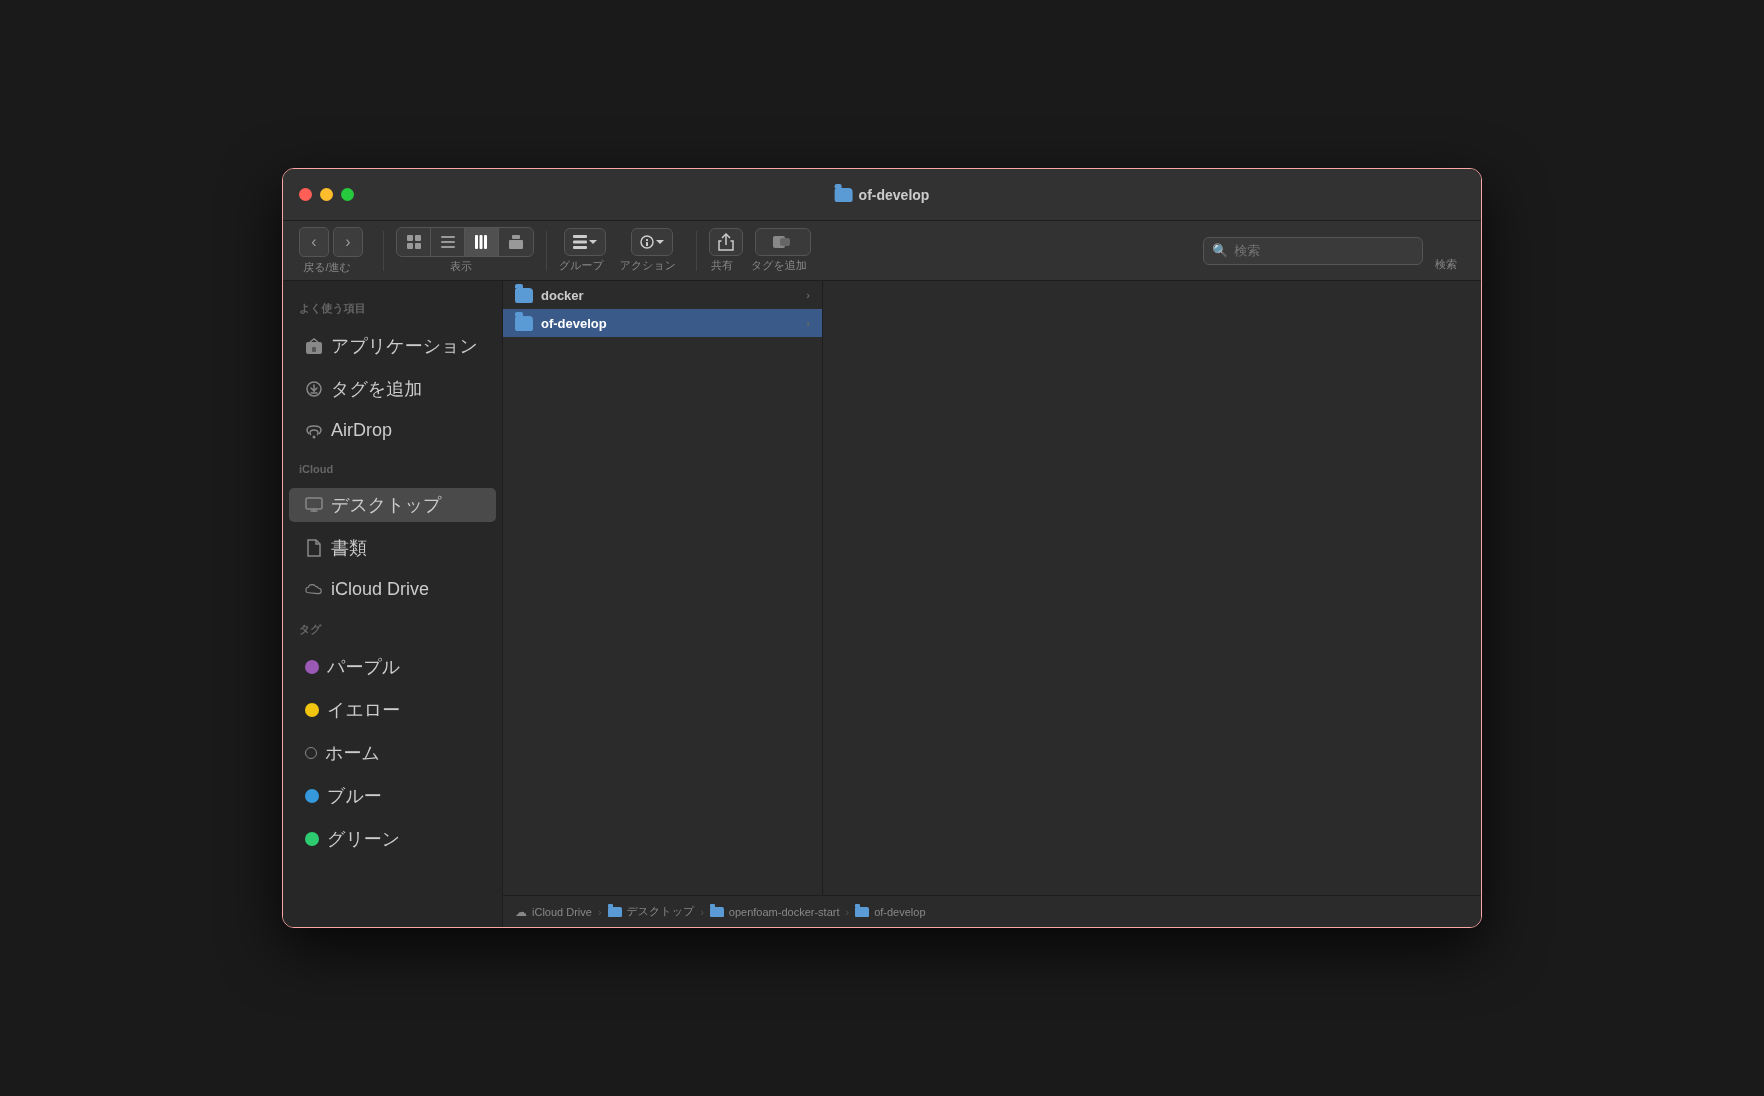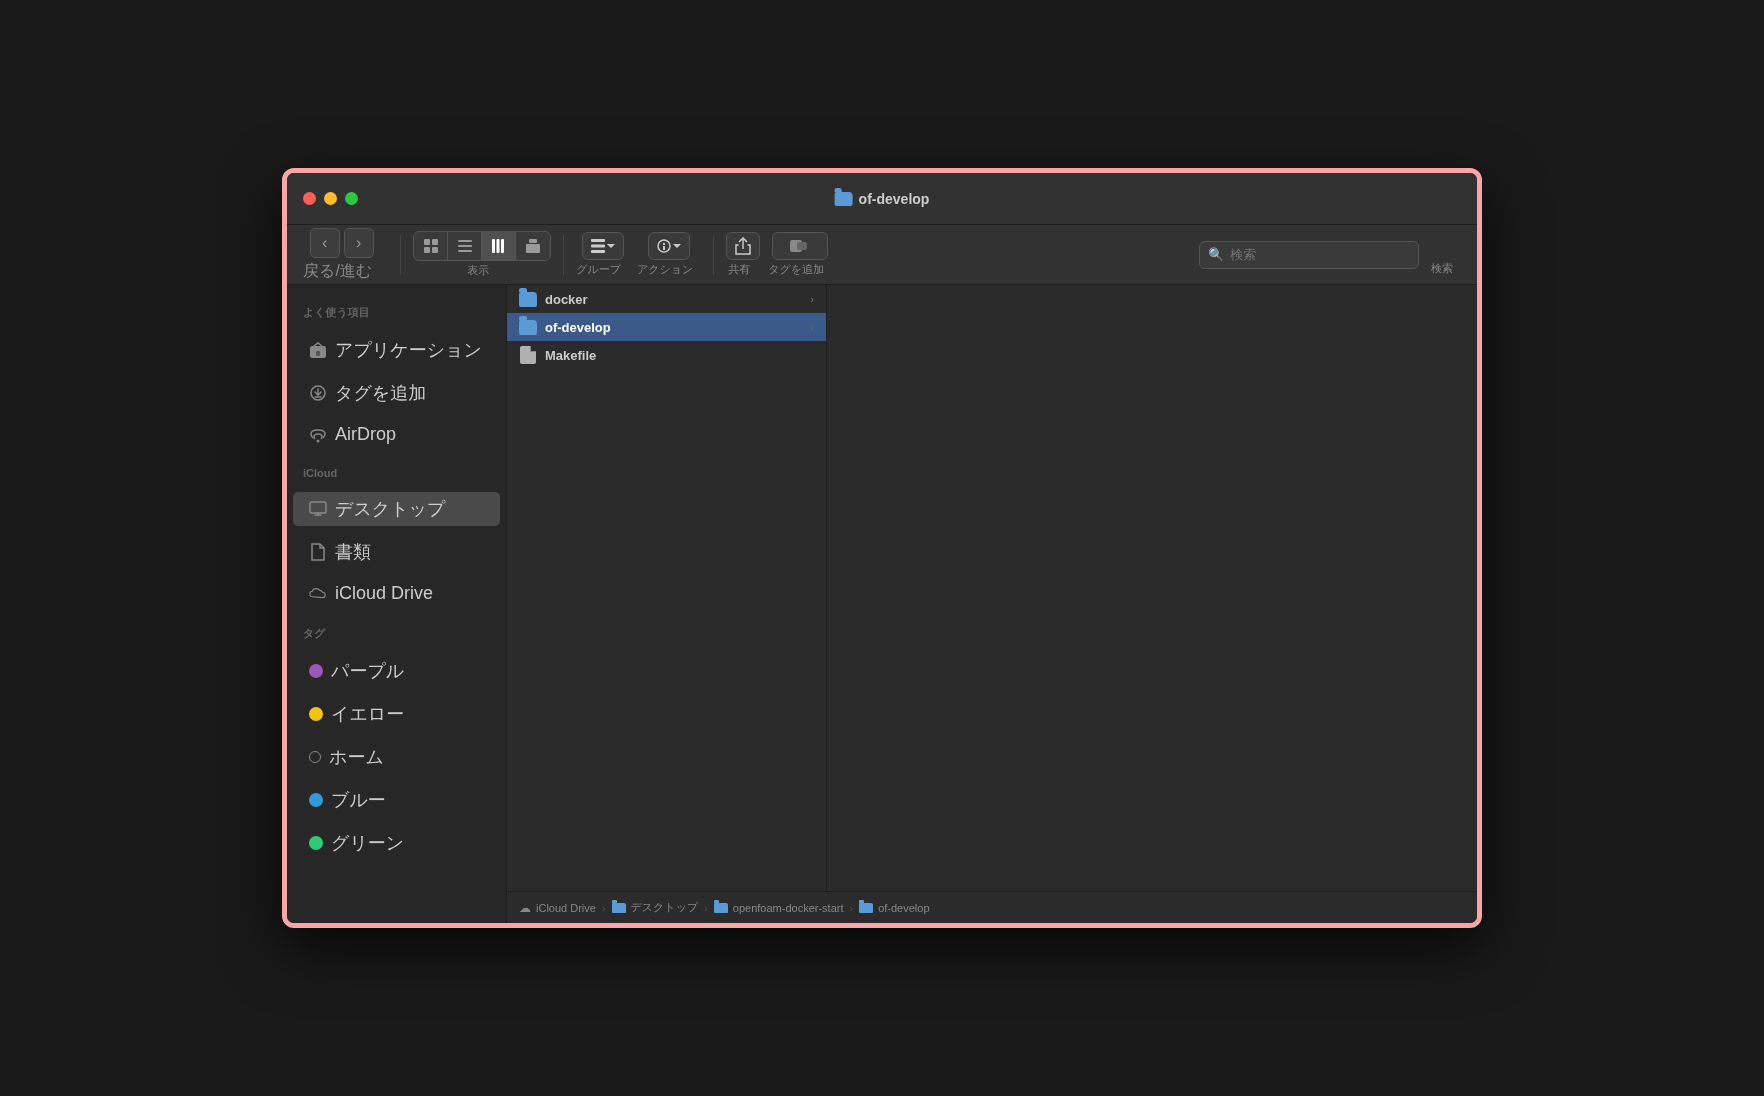--- a/index.html
+++ b/index.html
@@ -13,21 +13,21 @@
     }
     .finder-window {
       width: 1200px;
       height: 760px;
       background: #2b2b2b;
       border-radius: 12px;
       overflow: hidden;
       display: flex;
       flex-direction: column;
       box-shadow: 0 20px 60px rgba(0,0,0,0.8);
-      border: 5px solid #fca5a5;
+      border: 1px solid #fca5a5;
     }
     
     .title-bar {
       height: 52px;
       background: #323232;
       display: flex;
       align-items: center;
       padding: 0 16px;
       border-bottom: 1px solid #1e1e1e;
       position: relative;
@@ -99,21 +99,21 @@
       width: 30px;
       height: 30px;
       cursor: pointer;
       display: flex;
       align-items: center;
       justify-content: center;
       font-size: 16px;
     }
     .nav-label {
       color: #888;
-      font-size: 16px;
+      font-size: 11px;
       margin-right: 16px;
     }
     .view-buttons {
       display: flex;
       background: #3a3a3a;
       border-radius: 6px;
       border: 1px solid #555;
       overflow: hidden;
     }
     .view-btn {
@@ -599,26 +599,20 @@
             <span>docker</span>
             <span class="chevron-right">›</span>
           </div>
           <div class="file-item selected">
             <div class="file-icon">
                 <div class="folder-icon"></div>
               </div>
             <span>of-develop</span>
             <span class="chevron-right">›</span>
           </div>
-          <div class="file-item">
-            <div class="file-icon">
-                <div class="file-doc-icon"></div>
-              </div>
-            <span>Makefile</span>
-          </div>
         </div>
 
 
         <div class="column"></div>
       </div>
 
       <div class="status-bar">
         <div class="breadcrumb-item">
           <span class="cloud-icon">☁</span>
           <span>iCloud Drive</span>

